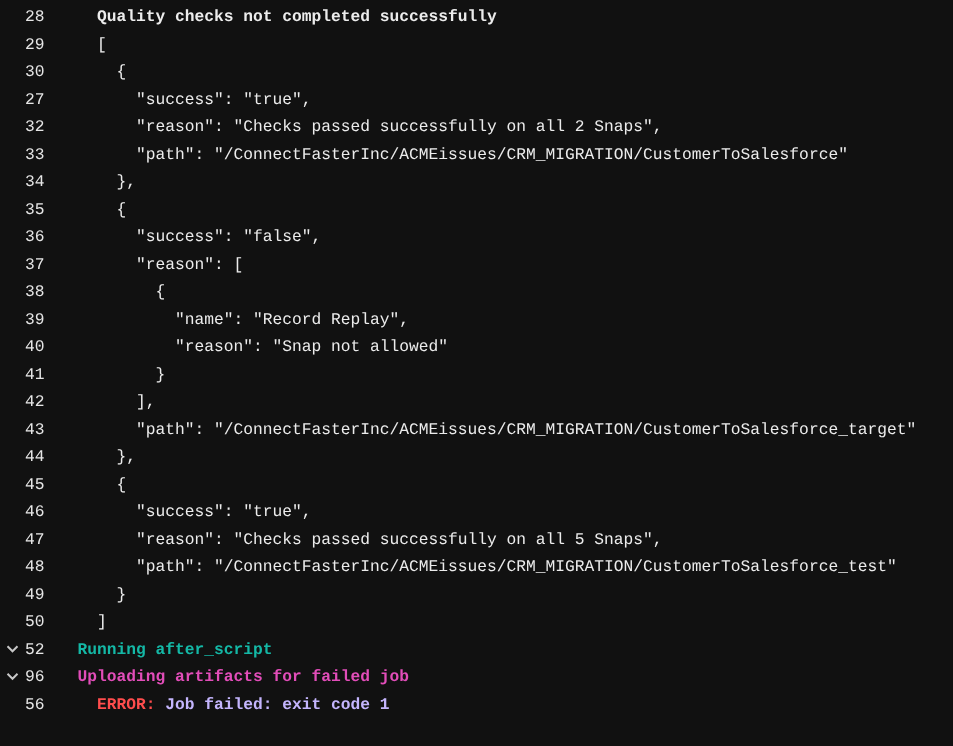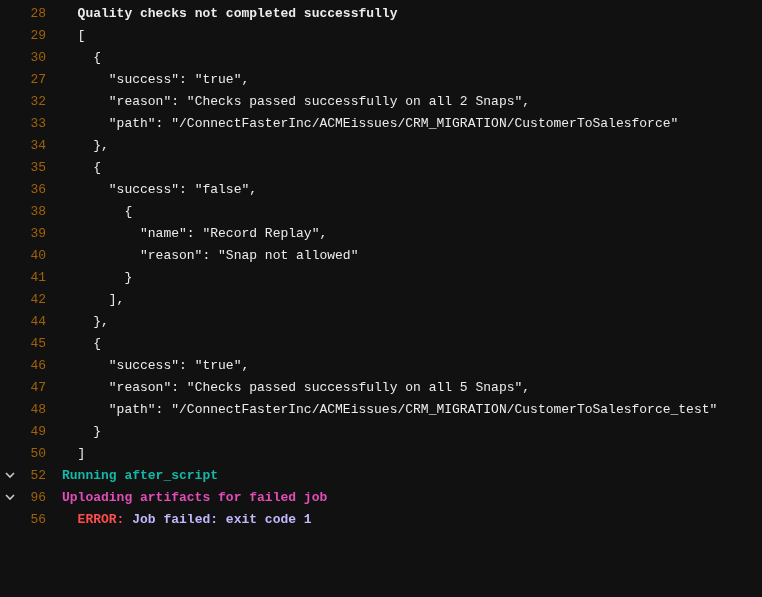--- a/index.html
+++ b/index.html
@@ -25,22 +25,21 @@
   .fold {
     width: 20px;
     display: flex;
     justify-content: center;
     align-items: center;
     color: #c8c8c8;
     font-size: 11px;
   }
   .lineno {
     width: 30px;
-    text-align: right;
-    color: #a16207;
+    color: #e5e5e5;
     padding-right: 4px;
     user-select: none;
   }
   .code {
     padding-left: 12px;
     color: #ececec;
   }
   .c-white   { color: #ececec; font-weight: 600; }
   .c-plain   { color: #ececec; }
   .c-teal    { color: #14b8a6; font-weight: 600; }
@@ -54,25 +53,27 @@
 <div class="editor" id="editor">
     <div class="line"><span class="fold"></span><span class="lineno">28</span><span class="code">  <span class="c-white">Quality checks not completed successfully</span></span></div>
     <div class="line"><span class="fold"></span><span class="lineno">29</span><span class="code">  <span class="c-plain">[</span></span></div>
     <div class="line"><span class="fold"></span><span class="lineno">30</span><span class="code">    <span class="c-plain">{</span></span></div>
     <div class="line"><span class="fold"></span><span class="lineno">27</span><span class="code">      <span class="c-plain">"success": "true",</span></span></div>
     <div class="line"><span class="fold"></span><span class="lineno">32</span><span class="code">      <span class="c-plain">"reason": "Checks passed successfully on all 2 Snaps",</span></span></div>
     <div class="line"><span class="fold"></span><span class="lineno">33</span><span class="code">      <span class="c-plain">"path": "/ConnectFasterInc/ACMEissues/CRM_MIGRATION/CustomerToSalesforce"</span></span></div>
     <div class="line"><span class="fold"></span><span class="lineno">34</span><span class="code">    <span class="c-plain">},</span></span></div>
     <div class="line"><span class="fold"></span><span class="lineno">35</span><span class="code">    <span class="c-plain">{</span></span></div>
     <div class="line"><span class="fold"></span><span class="lineno">36</span><span class="code">      <span class="c-plain">"success": "false",</span></span></div>
+    <div class="line"><span class="fold"></span><span class="lineno">37</span><span class="code">      <span class="c-plain">"reason": [</span></span></div>
     <div class="line"><span class="fold"></span><span class="lineno">38</span><span class="code">        <span class="c-plain">{</span></span></div>
     <div class="line"><span class="fold"></span><span class="lineno">39</span><span class="code">          <span class="c-plain">"name": "Record Replay",</span></span></div>
     <div class="line"><span class="fold"></span><span class="lineno">40</span><span class="code">          <span class="c-plain">"reason": "Snap not allowed"</span></span></div>
     <div class="line"><span class="fold"></span><span class="lineno">41</span><span class="code">        <span class="c-plain">}</span></span></div>
     <div class="line"><span class="fold"></span><span class="lineno">42</span><span class="code">      <span class="c-plain">],</span></span></div>
+    <div class="line"><span class="fold"></span><span class="lineno">43</span><span class="code">      <span class="c-plain">"path": "/ConnectFasterInc/ACMEissues/CRM_MIGRATION/CustomerToSalesforce_target"</span></span></div>
     <div class="line"><span class="fold"></span><span class="lineno">44</span><span class="code">    <span class="c-plain">},</span></span></div>
     <div class="line"><span class="fold"></span><span class="lineno">45</span><span class="code">    <span class="c-plain">{</span></span></div>
     <div class="line"><span class="fold"></span><span class="lineno">46</span><span class="code">      <span class="c-plain">"success": "true",</span></span></div>
     <div class="line"><span class="fold"></span><span class="lineno">47</span><span class="code">      <span class="c-plain">"reason": "Checks passed successfully on all 5 Snaps",</span></span></div>
     <div class="line"><span class="fold"></span><span class="lineno">48</span><span class="code">      <span class="c-plain">"path": "/ConnectFasterInc/ACMEissues/CRM_MIGRATION/CustomerToSalesforce_test"</span></span></div>
     <div class="line"><span class="fold"></span><span class="lineno">49</span><span class="code">    <span class="c-plain">}</span></span></div>
     <div class="line"><span class="fold"></span><span class="lineno">50</span><span class="code">  <span class="c-plain">]</span></span></div>
     <div class="line"><span class="fold"><svg width="10" height="10" viewBox="0 0 10 10">
           <path d="M1 3 L5 7 L9 3" fill="none" stroke="#c8c8c8" stroke-width="1.6"></path>
         </svg></span><span class="lineno">52</span><span class="code"><span class="c-teal">Running after_script</span></span></div>

